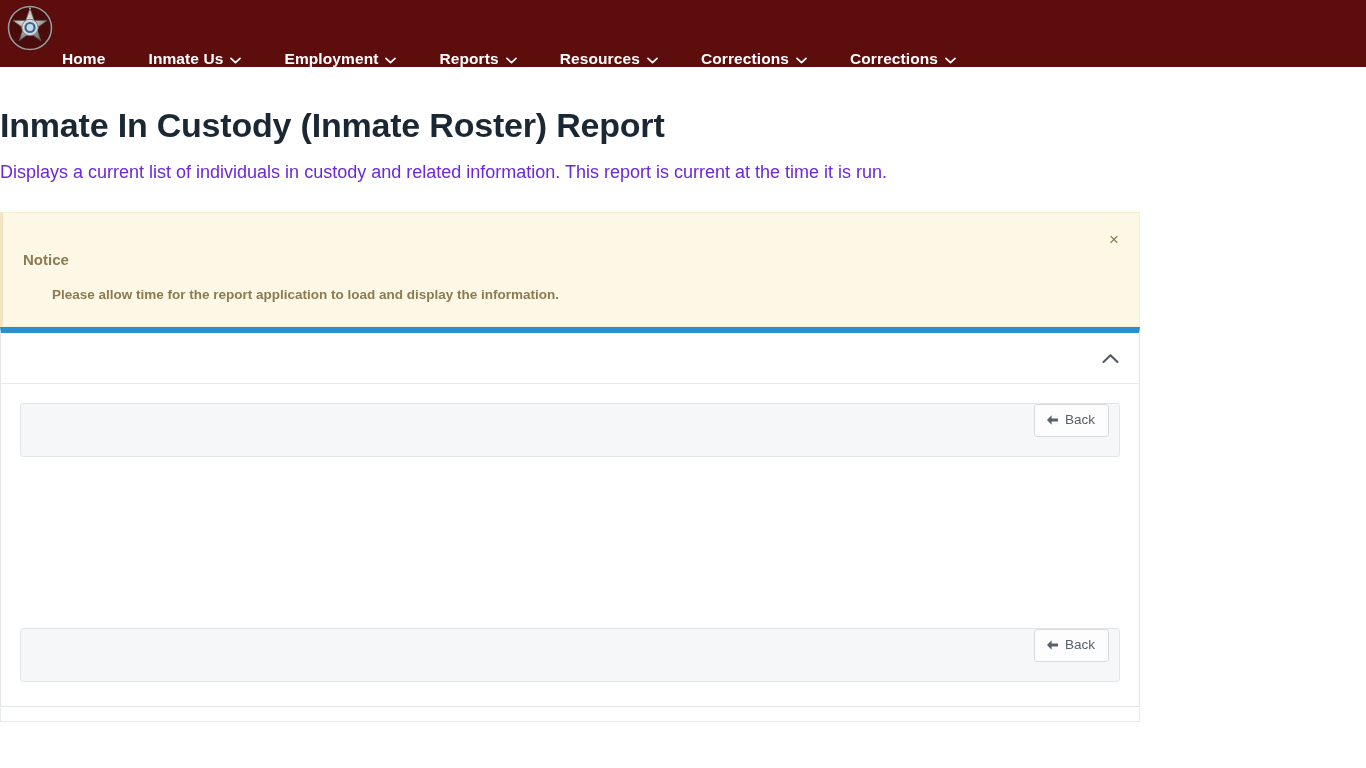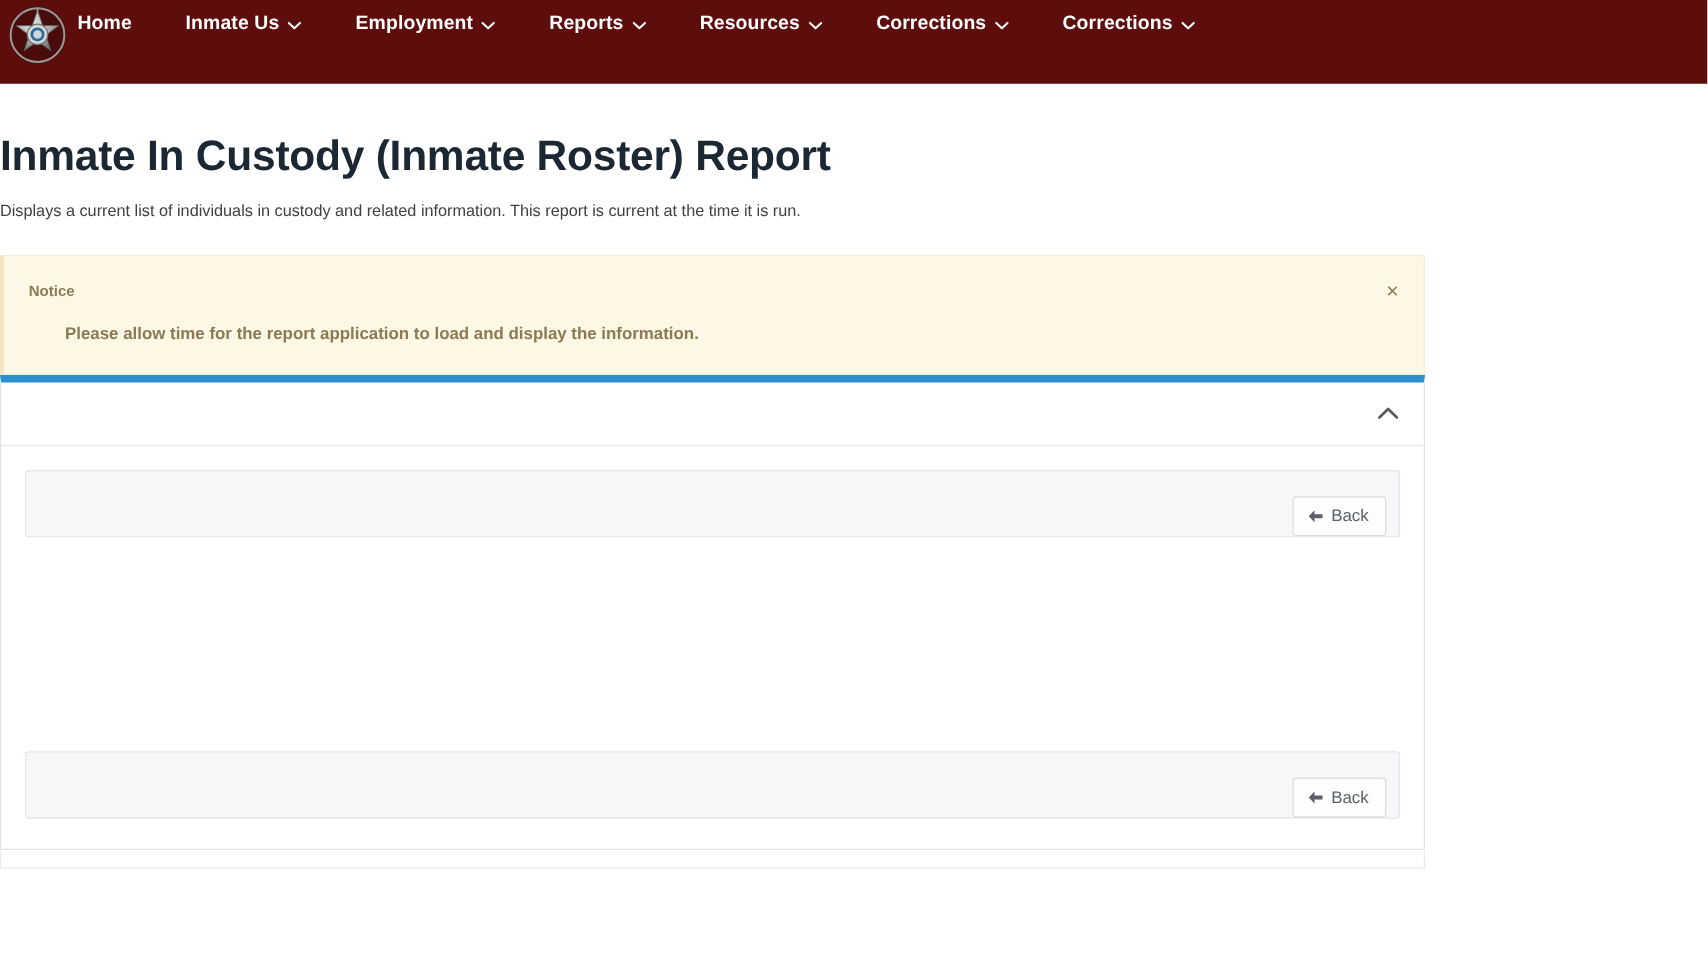--- a/index.html
+++ b/index.html
@@ -28,20 +28,21 @@
   }
   .nav-rows {
     position: absolute;
     left: 62px; top: 0;
     right: 0;
   }
   .nav-row {
     display: flex;
     align-items: center;
     height: 33px;
+    margin-top: 40px;
   }
   .nav-row.row1 { padding-top: 5px; }
   .nav-item {
     display: flex;
     align-items: center;
     gap: 7px;
     color: #ffffff;
     font-size: 15.5px;
     font-weight: bold;
     letter-spacing: 0.1px;
@@ -75,39 +76,39 @@
     padding-top: 37px;
     font-size: 34px;
     line-height: 1.25;
     font-weight: bold;
     color: #1b2733;
     letter-spacing: -0.2px;
   }
   .page-subtitle {
     margin: 0;
     padding-top: 12px;
-    font-size: 13px;
-    color: #404040;
+    font-size: 18px;
+    color: #6d28d9;
     line-height: 1.5;
   }
 
   
   .notice {
     margin-top: 26px;
     background: #fdf8e6;
     border: 1px solid #f5eed2;
     border-left: 3px solid #efe5c0;
     padding: 20px 24px 22px 20px;
     position: relative;
   }
   .notice-title {
-    font-size: 12px;
+    font-size: 15px;
     font-weight: bold;
     color: #8c7a53;
-    margin: 0 0 0 0;
+    margin: 16px 0 0 0;
     line-height: 1.4;
   }
   .notice-text {
     font-size: 13.5px;
     color: #8c7a53;
     font-weight: bold;
     margin: 16px 0 0 0;
     line-height: 1.4;
     padding-left: 29px;
   }
@@ -160,21 +161,21 @@
     min-height: 322px;
     position: relative;
   }
 
   .report-toolbar {
     background: #f6f7f8;
     border: 1px solid #e3e6e9;
     border-radius: 3px;
     height: 54px;
     display: flex;
-    align-items: flex-end;
+    align-items: flex-start;
     justify-content: flex-end;
     padding: 0 10px;
   }
   .report-viewport {
     height: 171px;
     background: #ffffff;
   }
 
   .btn-back {
     display: inline-flex;

